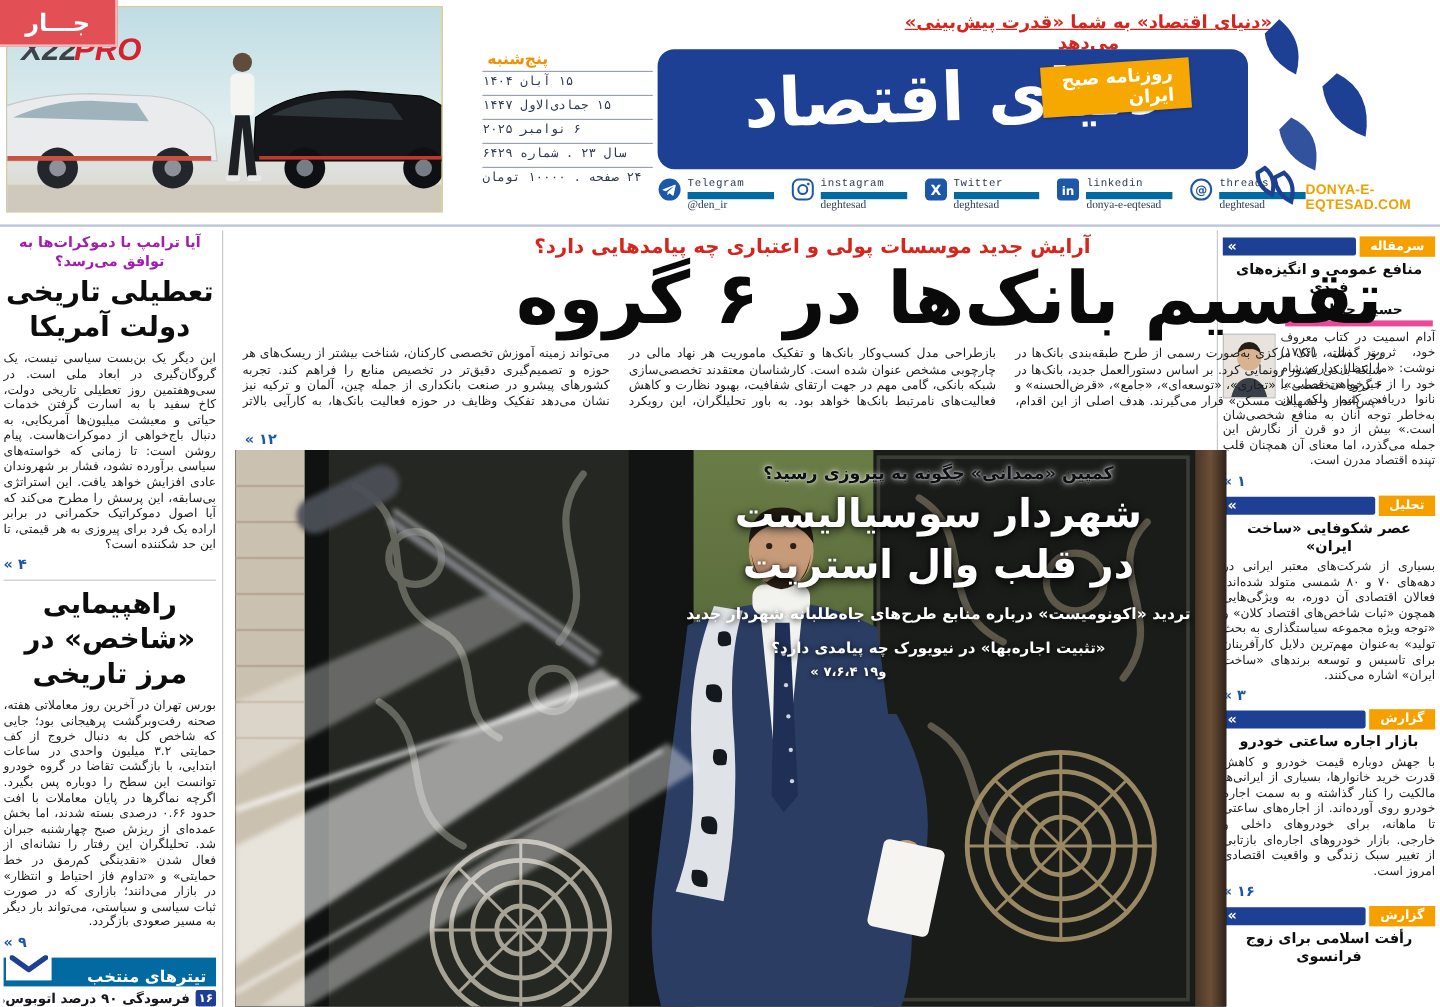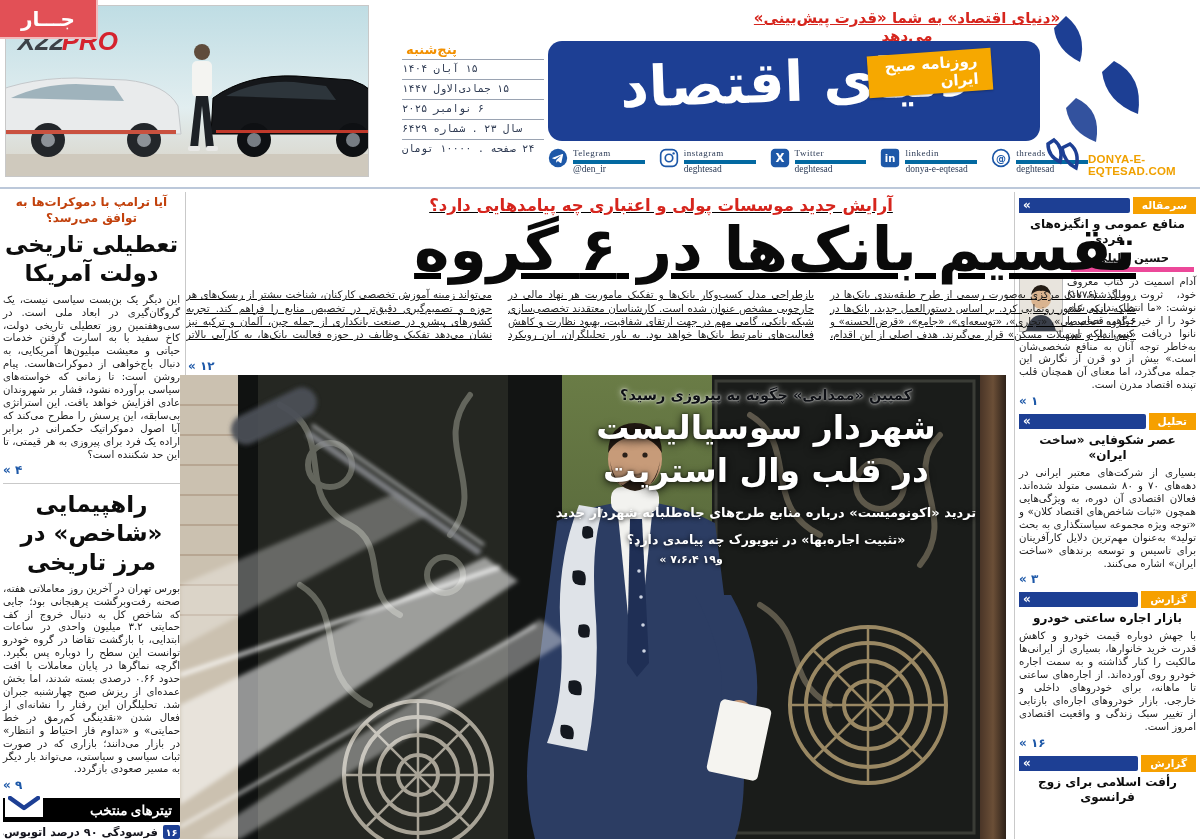--- a/index.html
+++ b/index.html
@@ -14,50 +14,50 @@
   .logo-band{position:absolute;top:41px;left:548px;width:492px;height:100px;background:#1d3f94;border-radius:14px;}
   .logo-text{position:absolute;top:8px;left:0;width:100%;text-align:center;color:#fff;font-size:56px;font-weight:bold;transform:rotate(-2deg);letter-spacing:-2px;}
   .tagline{position:absolute;top:52px;left:868px;background:#f6a800;color:#fff;font-weight:bold;font-size:15px;padding:3px 14px;transform:rotate(-4deg);box-shadow:0 1px 2px rgba(0,0,0,.25);}
   .petals{position:absolute;top:6px;left:1036px;}
   .dates{position:absolute;top:42px;left:402px;width:142px;direction:rtl;}
   .dates .wd{color:#f29000;font-weight:bold;font-size:13px;text-align:left;padding-left:4px;}
   .dates .dl{border-top:1px solid #9aa3b2;font-size:10.5px;color:#2e3a52;text-align:left;padding:2px 4px 2px 0;margin-top:2px;font-family:Liberation Mono, monospace;}
   .socials{position:absolute;top:148px;left:548px;width:540px;display:flex;direction:ltr;gap:14px;}
   .soc{display:flex;direction:ltr;gap:5px;align-items:flex-start;width:102px;}
   .soc .lbl{font-family:"Liberation Serif",serif;font-size:9px;color:#2b3a55;line-height:1.25;flex:1;}
-  .soc .lbl .n{display:block;border-bottom:4px solid #0369a1;letter-spacing:.5px;padding-bottom:1px;}
+  .soc .lbl .n{display:block;border-bottom:6px solid #0369a1;letter-spacing:.5px;padding-bottom:1px;font-family:Liberation Mono, monospace;}
   .soc .lbl .h{display:block;font-size:9.5px;}
   .website{position:absolute;top:153px;left:1088px;color:#f0a100;font-weight:bold;font-size:11.5px;font-family:"Liberation Sans",sans-serif;letter-spacing:.2px;direction:ltr;}
   .site-mark{position:absolute;top:132px;left:1040px;}
   
   .vline{position:absolute;top:192px;bottom:0;width:1px;background:#c9c9c9;}
   
   .leftcol{position:absolute;top:192px;left:0;width:183px;height:647px;overflow:hidden;padding:0 3px;box-sizing:border-box;}
-  .kicker-red{color:#c2410c;font-weight:bold;font-size:12px;text-align:center;line-height:1.3;margin-top:3px;}
+  .kicker-red{color:#a21caf;font-weight:bold;font-size:12px;text-align:center;line-height:1.3;margin-top:3px;}
   .bigtitle{color:#0d0d0d;font-weight:bold;font-size:23px;line-height:1.25;text-align:center;margin:4px 0 6px;}
   .body-sm{font-size:10.2px;line-height:12.9px;text-align:justify;color:#1c1c1c;}
   .pageref{direction:ltr;text-align:left;color:#1d58a8;font-weight:bold;font-size:12px;line-height:14px;margin:2px 0 4px;}
   .lc-div{border:none;border-top:1px solid #c9c9c9;margin:6px 0;}
-  .sel-hd{position:relative;background:#000000;height:24px;margin-top:6px;display:flex;align-items:center;font-family:Liberation Serif, serif;}
+  .sel-hd{position:relative;background:#0369a1;height:24px;margin-top:6px;display:flex;align-items:flex-end;}
   .sel-hd .t{flex:1;text-align:right;padding-right:8px;color:#fff;font-weight:bold;font-size:13.5px;}
   .sel-hd .chev{position:absolute;left:2px;top:-4px;background:#fff;padding:2px 3px;}
   .sel-row{display:flex;align-items:center;gap:5px;border-bottom:1px solid #d8d8d8;height:18px;padding:1px 0;}
   .sel-row .num{background:#1d3f94;color:#fff;font-size:10px;font-weight:bold;width:17px;height:14px;display:flex;align-items:center;justify-content:center;border-radius:2px;flex:none;}
   .sel-row .tx{font-size:11.3px;font-weight:bold;color:#15151d;white-space:nowrap;overflow:hidden;}
   
   .sidebar{position:absolute;top:192px;left:1017px;width:181px;height:647px;overflow:hidden;padding:0 2px;box-sizing:border-box;}
   .tagrow{display:flex;align-items:center;height:17px;margin:5px 0 3px;}
   .tagrow .badge{background:#f6a000;color:#fff;font-size:10.5px;font-weight:bold;padding:1px 9px 2px;line-height:14px;}
   .tagrow .bar{flex:1;background:#1d3f94;height:15px;margin-right:3px;direction:ltr;color:#fff;font-weight:bold;font-size:12px;line-height:15px;padding-left:4px;border-radius:0 2px 2px 0;}
   .sb-title{font-weight:bold;font-size:12px;color:#0d0d0d;text-align:center;line-height:1.25;margin:2px 0 4px;}
   .sb-body{font-size:10.2px;line-height:12.9px;text-align:justify;color:#222;}
   .author{font-weight:bold;font-size:11.5px;color:#111;text-align:center;border-bottom:5px solid #ec4899;margin:0 2px 4px 52px;padding-bottom:2px;}
   .portrait{float:left;width:42px;height:52px;margin:2px 4px 2px 0;border:1px solid #bbb;}
   
-  .center{position:absolute;top:192px;left:180px;width:962px;height:647px;text-decoration:underline;}
+  .center{position:absolute;top:192px;left:196px;width:962px;height:647px;}
   .lead{position:relative;height:181px;padding:0 6px;box-sizing:border-box;}
   .lead .kick{color:#d6251d;font-weight:bold;font-size:16.5px;text-align:center;margin-top:4px;}
   .lead .head{color:#0a0a0a;font-weight:bold;font-size:60px;line-height:1.02;text-align:right;white-space:nowrap;letter-spacing:-2px;margin-top:4px;}
   .lead .cols{margin-top:8px;height:54px;overflow:hidden;column-count:3;column-gap:16px;font-size:10.3px;line-height:13.4px;text-align:justify;color:#1c1c1c;}
   .lead .ref{position:absolute;left:8px;bottom:0;}
   
   .photo{position:absolute;top:183px;left:0;width:826px;height:464px;overflow:hidden;background:#1b1d1b;}
   .ph-text{position:absolute;top:12px;left:360px;width:452px;text-align:center;direction:rtl;z-index:6;}
   .ph-kick{color:#0d0f14;font-weight:bold;font-size:14.5px;text-shadow:0 0 6px rgba(255,255,255,.8),0 0 2px rgba(255,255,255,.9);}
   .ph-title{color:#fff;font-weight:bold;font-size:33px;line-height:1.3;text-shadow:0 2px 8px rgba(0,0,0,.85),0 0 3px rgba(0,0,0,.7);margin-top:4px;}

